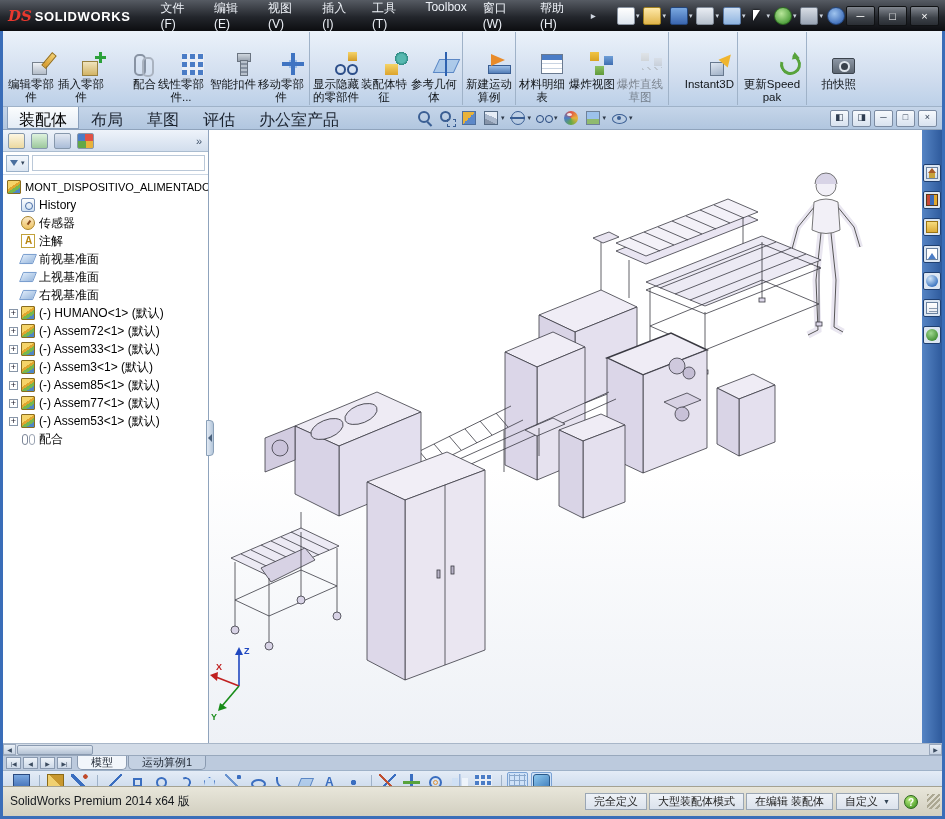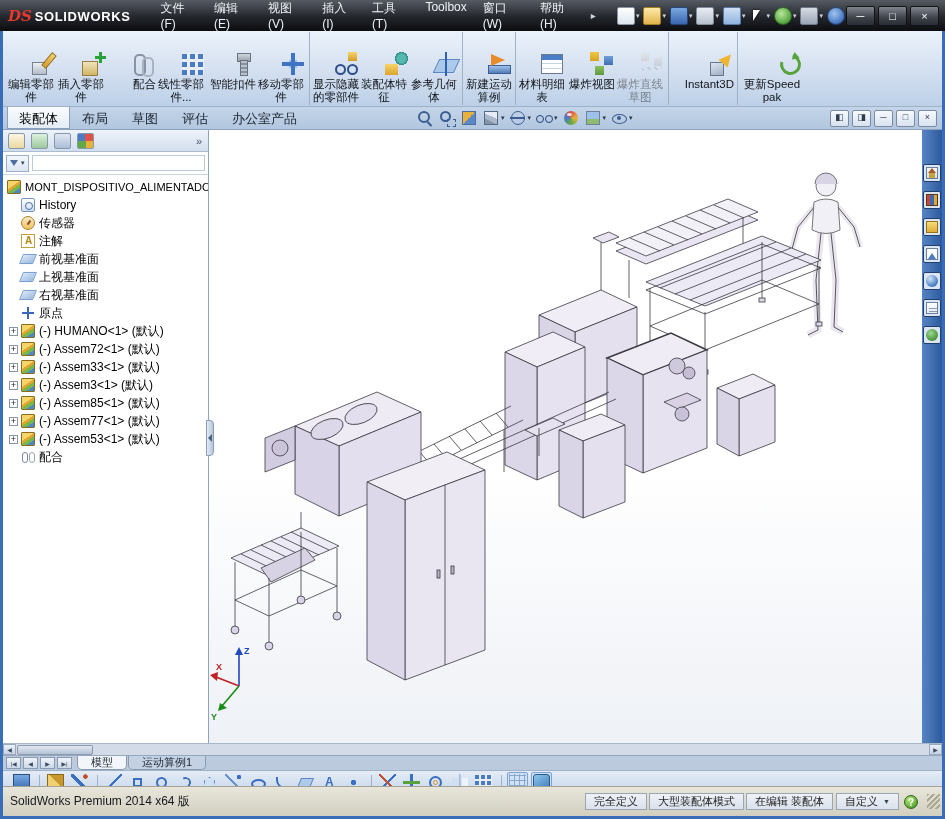--- a/index.html
+++ b/index.html
@@ -85,21 +85,21 @@
   .ri-instant3d::before{left:2px;top:11px;width:12px;height:12px;background:linear-gradient(160deg,#dfe7f2,#9fb0c6);border:1px solid #67788e}
   .ri-instant3d::after{left:13px;top:2px;border-bottom:12px solid #f0b52e;border-left:6px solid transparent;border-right:6px solid transparent;transform:rotate(40deg)}
   .ri-speedpak::before{left:3px;top:3px;width:15px;height:15px;border:3px solid #58a33c;border-radius:50%;border-top-color:transparent;transform:rotate(-30deg)}
   .ri-speedpak::after{left:16px;top:2px;border-left:7px solid #58a33c;border-top:4px solid transparent;border-bottom:4px solid transparent;transform:rotate(20deg)}
   .ri-snapshot::before{left:2px;top:7px;width:21px;height:14px;background:linear-gradient(#8d97a5,#5c6570);border-radius:2px;border:1px solid #3c444e}
   .ri-snapshot::after{left:9px;top:10px;width:7px;height:7px;border:2px solid #dfe5ec;border-radius:50%;background:#39414b}
   
   .tabrow{position:absolute;left:3px;right:3px;top:107px;height:23px;background:linear-gradient(#c5d5e9,#b1c6df);
           border-bottom:1px solid #8fa3bc;box-sizing:border-box}
   .tabs{position:absolute;left:4px;top:0;height:100%;display:flex}
-  .ctab{padding:3px 11px;font-size:13px;color:#1c2430;border:1px solid transparent;border-top:none}
+  .ctab{padding:3px 11px;font-size:16px;color:#1c2430;border:1px solid transparent;border-top:none}
   .ctab.active{background:linear-gradient(#fbfdfe,#e4ecf5);border-color:#8aa0bc;color:#000}
   .hud{position:absolute;left:413px;top:2px;display:flex;gap:4px;align-items:center}
   .hud-btn{display:flex;align-items:center;gap:1px}
   .harrow{font-size:7px;color:#2c3848}
   .hi{width:18px;height:18px;position:relative;display:inline-block}
   .hi::before,.hi::after{content:"";position:absolute}
   .hi-zoomfit::before{left:2px;top:2px;width:8px;height:8px;border:2px solid #3a5e93;border-radius:50%}
   .hi-zoomfit::after{left:12px;top:12px;width:6px;height:2px;background:#3a5e93;transform:rotate(45deg);transform-origin:0 0}
   .hi-zoomarea::before{left:2px;top:2px;width:7px;height:7px;border:2px solid #3a5e93;border-radius:50%}
   .hi-zoomarea::after{left:9px;top:10px;width:7px;height:6px;border:1px dashed #3a5e93}
@@ -431,20 +431,25 @@
         <span class="rlabel">Instant3D</span>
 
       </div>
 
       <div class="rbtn grp wide">
         <span class="ri ri-speedpak"></span>
         <span class="rlabel">更新Speedpak</span>
 
       </div>
 
+      <div class="rbtn grp">
+        <span class="ri ri-snapshot"></span>
+        <span class="rlabel">拍快照</span>
+
+      </div>
     </div>
 
   <div class="tabrow">
     <div class="tabs">
 
         <span class="ctab active">装配体</span>
 
         <span class="ctab">布局</span>
 
         <span class="ctab">草图</span>
@@ -574,25 +579,20 @@
             <span class="ti ti-plane"></span>
             <span class="tlabel">上视基准面</span>
           </div>
 
           <div class="trow child noexp">
             <span class="exp">+</span>
             <span class="ti ti-plane"></span>
             <span class="tlabel">右视基准面</span>
           </div>
 
-          <div class="trow child noexp">
-            <span class="exp">+</span>
-            <span class="ti ti-origin"></span>
-            <span class="tlabel">原点</span>
-          </div>
 
           <div class="trow child">
             <span class="exp">+</span>
             <span class="ti ti-asm"></span>
             <span class="tlabel">(-) HUMANO&lt;1&gt; (默认)</span>
           </div>
 
           <div class="trow child">
             <span class="exp">+</span>
             <span class="ti ti-asm"></span>

